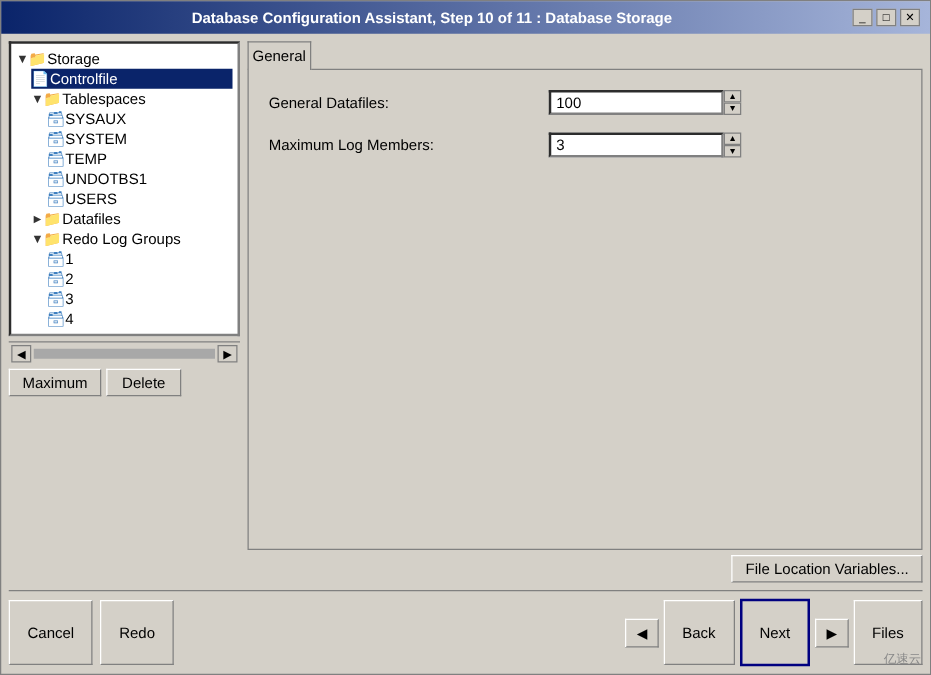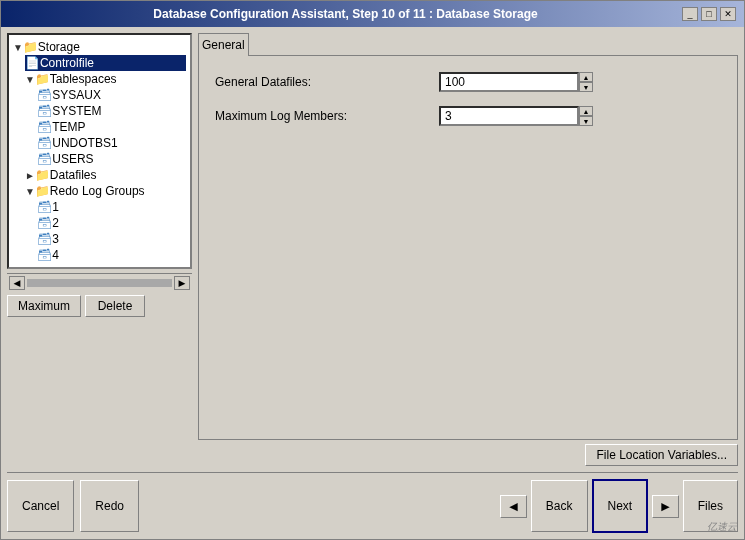--- a/index.html
+++ b/index.html
@@ -414,13 +414,13 @@
         <button class="nav-icon-btn">◀</button>
         <button class="nav-btn">Back</button>
         <button class="nav-btn active-next">Next</button>
         <button class="nav-icon-btn">▶</button>
         <button class="nav-btn">Files</button>
       </div>
     </div>
   </div>
 </div>
 
-<div style="position:fixed;bottom:6px;right:8px;font-size:10px;color:#888;font-style:italic;">亿速云</div>
+<div style="position:fixed;bottom:6px;right:8px;font-size:10px;color:#888;">亿速云</div>
 
 </body></html>

